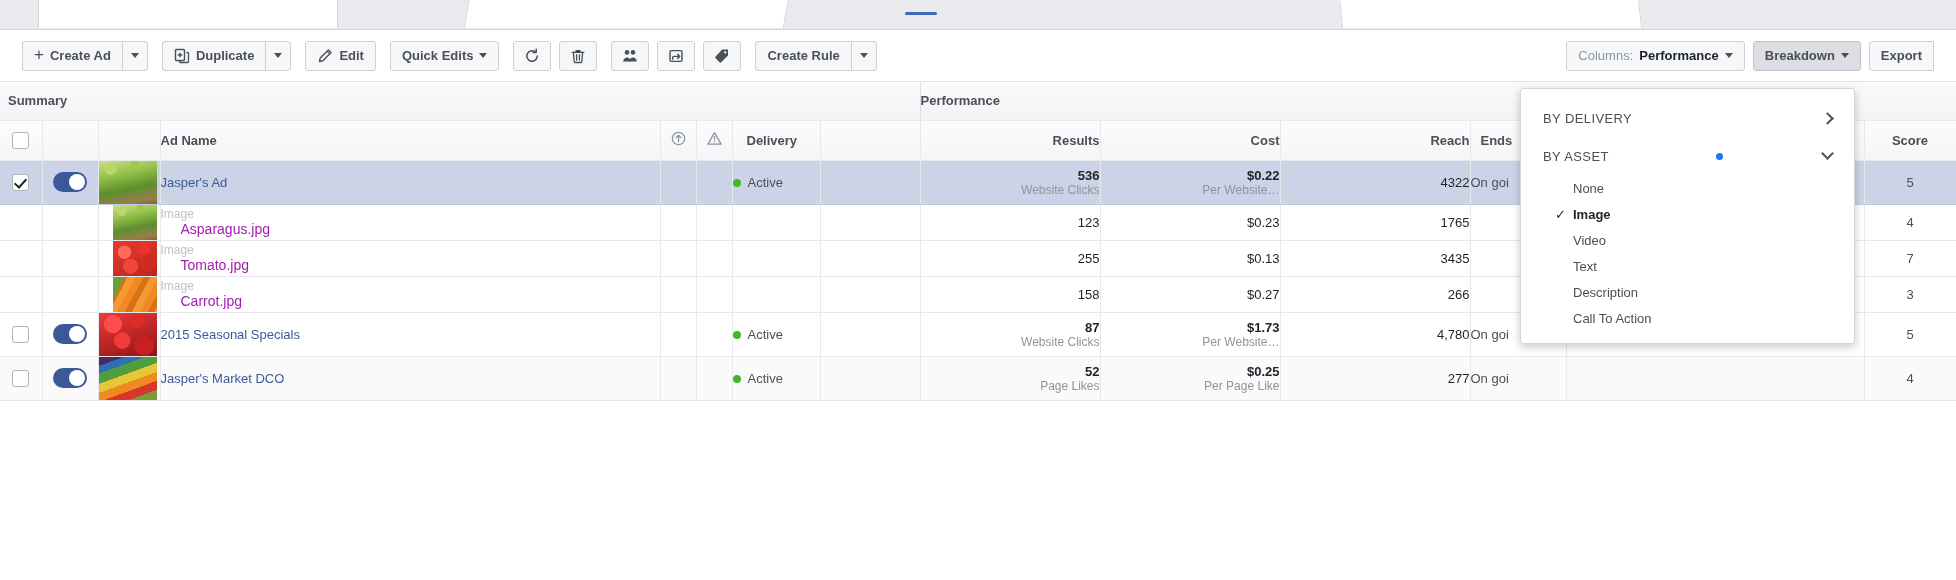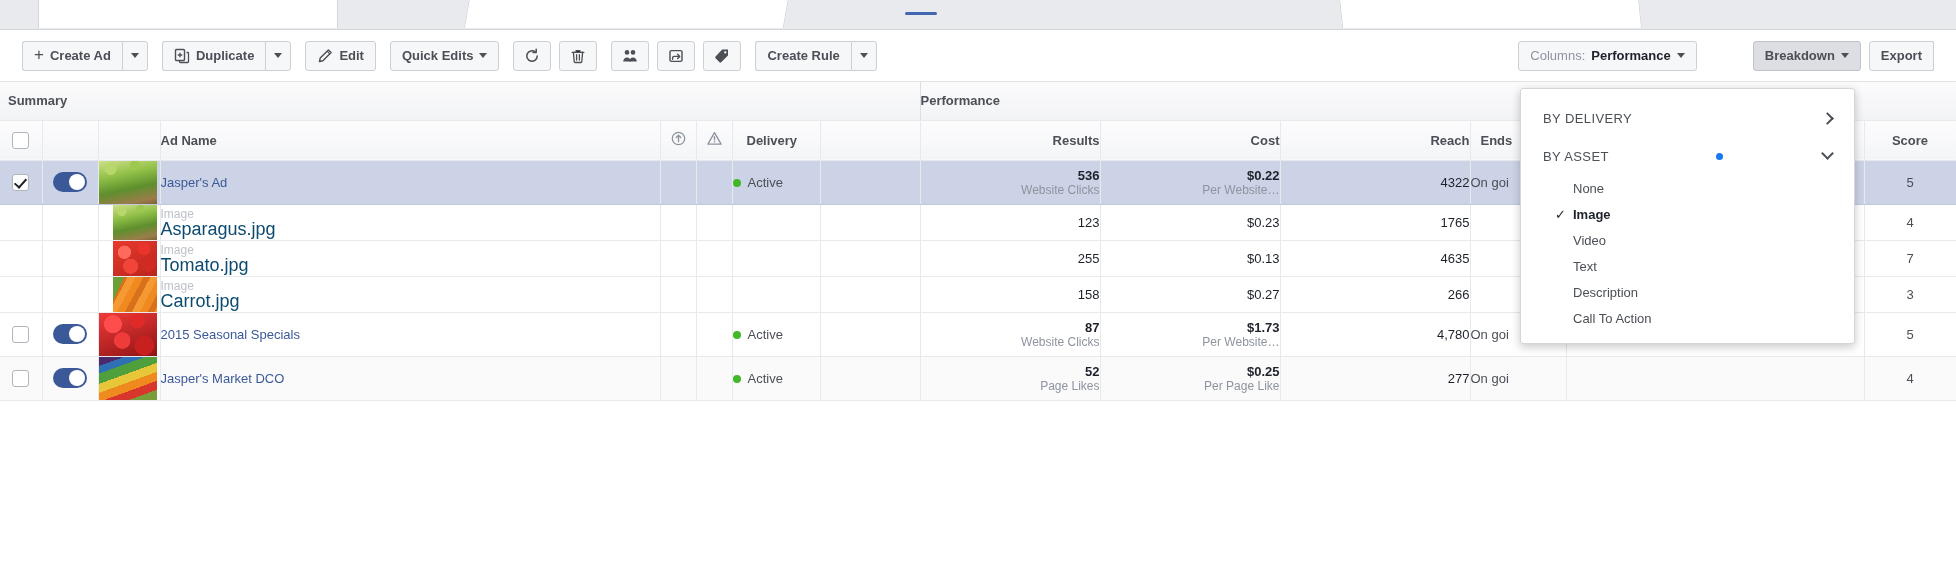--- a/index.html
+++ b/index.html
@@ -56,21 +56,21 @@
   .caret{
     display:inline-block; width:0;height:0;
     border-left:4px solid transparent;border-right:4px solid transparent;
     border-top:5px solid #4b4f56;
   }
   .plus{ font-size:17px; font-weight:400; line-height:1; position:relative; top:-1px;}
   .spacer{ flex:1 1 auto; }
 
   .btn-columns{ color:#8d949e; font-weight:normal; }
   .btn-columns b{ color:#1d2129; font-weight:bold; }
-  .btn.pressed{ background:#dcdee3; border-color:#bec2c9;margin-left:48px; }
+  .btn.pressed{ background:#dcdee3; border-color:#bec2c9; }
 
   
   .ticon{ width:16px; height:16px; display:block; }
 
   
   .tablewrap{
     position:absolute; left:0; top:82px; width:1956px; height:498px;
     overflow:hidden; background:#fff;
   }
   table.grid{ border-collapse:collapse; table-layout:fixed; width:1956px; }
@@ -167,21 +167,21 @@
       radial-gradient(circle at 78% 76%, #c81f1f 0 17%, transparent 18%),
       linear-gradient(160deg,#ef3a3a,#8f1414);
   }
   .th-mixed{ background:
       linear-gradient(160deg,#4b2a6b 0 14%, #2f6fb3 14% 26%, #4fa03c 26% 42%,
                       #e8c63a 42% 56%, #ef8b1e 56% 70%, #d8362c 70% 84%, #7b9c3a 84% 100%);
   }
 
   .adlink{ color:#3b5998; font-size:13px; cursor:pointer; }
   .sublbl{ color:#bec2c9; font-size:12px; line-height:13px; }
-  .subname{ color:#0c4a6e; font-size:18px; line-height:16px; }
+  .subname{ color:#a21caf; font-size:14px; line-height:16px;padding-left:20px; }
 
   .dot{ display:inline-block;width:8px;height:8px;border-radius:50%;
         background:#42b72a; margin-right:7px; vertical-align:middle; }
   .delivtxt{ color:#4b4f56; vertical-align:middle; }
 
   .numbig{ font-weight:bold; color:#1d2129; font-size:13px; line-height:15px; }
   .numsub{ color:#8d949e; font-size:12px; line-height:14px; }
   .numplain{ color:#1d2129; font-size:13px; }
 
   
@@ -500,21 +500,21 @@
         <td class="c-mini"></td>
         <td class="c-delivery"></td>
         <td class="c-pad"></td>
         <td class="c-num">
           <span class="numplain">255</span>
         </td>
         <td class="c-num">
           <span class="numplain">$0.13</span>
         </td>
         <td class="c-num">
-          <span class="numplain">4635</span>
+          <span class="numplain">3435</span>
         </td>
         <td class="c-ends">
           <span></span>
         </td>
         <td></td>
         <td class="c-score">
           <span>7</span>
         </td>
       </tr>
 

